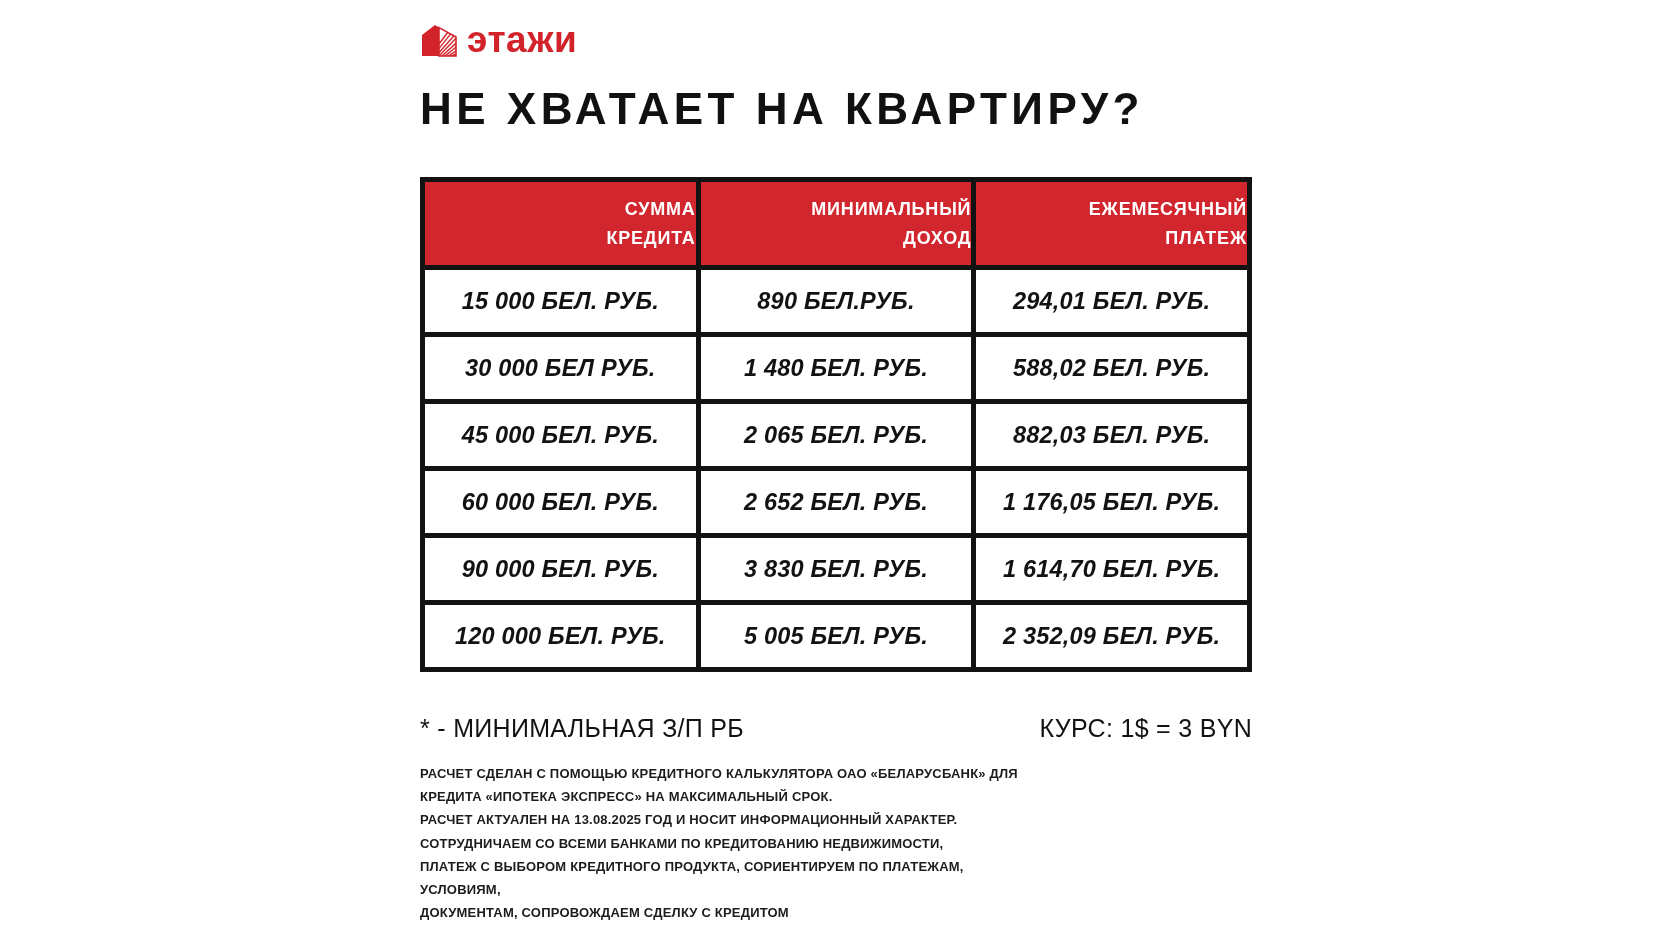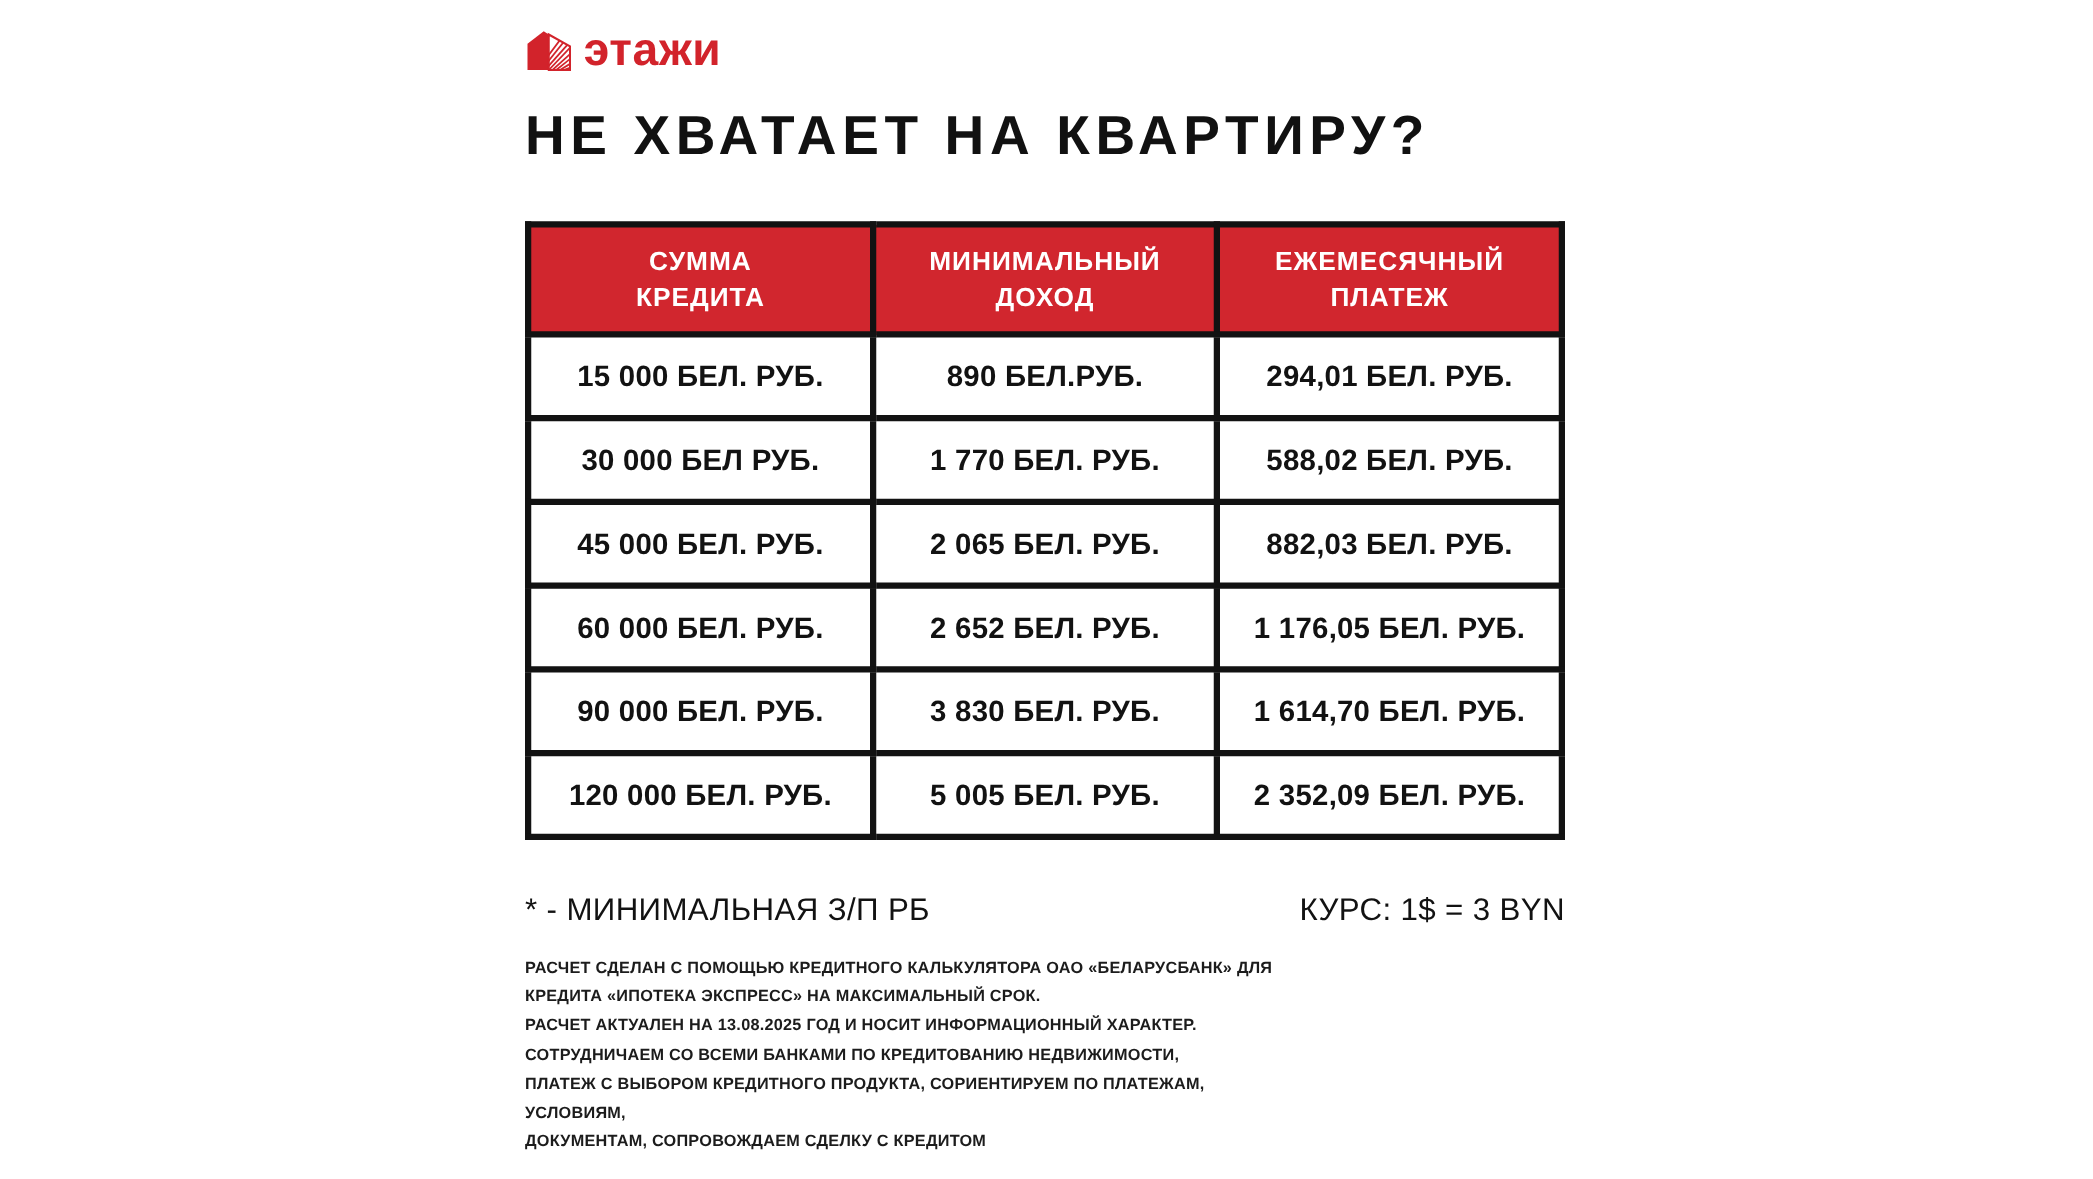--- a/index.html
+++ b/index.html
@@ -23,26 +23,27 @@
 
   .credit-table {
     position: absolute; top: 177px; left: 0; width: 832px;
     border-collapse: collapse; table-layout: fixed;
   }
   .credit-table th, .credit-table td {
     border: 5px solid #121212; text-align: center; vertical-align: middle;
   }
   .credit-table th {
     background: var(--accent-dark, #d1262e); color: #ffffff;
-    height: 88px; font-size: 21px; font-weight: bold; letter-spacing: 0.8px;
+    height: 88px; font-size: 18px; font-weight: bold; letter-spacing: 0.8px;
     line-height: 29px;
+    text-align: right;
   }
   .credit-table td {
     height: 67px; font-size: 23.5px; font-weight: bold; color: #121212;
-    letter-spacing: 0.2px; background: #ffffff;
+    letter-spacing: 0.2px; background: #ffffff; font-style: italic;
   }
 
   .footnote-row {
     position: absolute; top: 714px; left: 0; width: 832px;
     display: flex; justify-content: space-between; align-items: baseline;
   }
   .footnote-left, .footnote-right {
     font-size: 25px; font-weight: normal; color: #121212; letter-spacing: 0.3px;
   }
 
@@ -103,21 +104,21 @@
         </tr>
       </thead>
       <tbody>
         <tr>
           <td>15 000 БЕЛ. РУБ.</td>
           <td>890 БЕЛ.РУБ.</td>
           <td>294,01 БЕЛ. РУБ.</td>
         </tr>
         <tr>
           <td>30 000 БЕЛ РУБ.</td>
-          <td>1 770 БЕЛ. РУБ.</td>
+          <td>1 480 БЕЛ. РУБ.</td>
           <td>588,02 БЕЛ. РУБ.</td>
         </tr>
         <tr>
           <td>45 000 БЕЛ. РУБ.</td>
           <td>2 065 БЕЛ. РУБ.</td>
           <td>882,03 БЕЛ. РУБ.</td>
         </tr>
         <tr>
           <td>60 000 БЕЛ. РУБ.</td>
           <td>2 652 БЕЛ. РУБ.</td>

